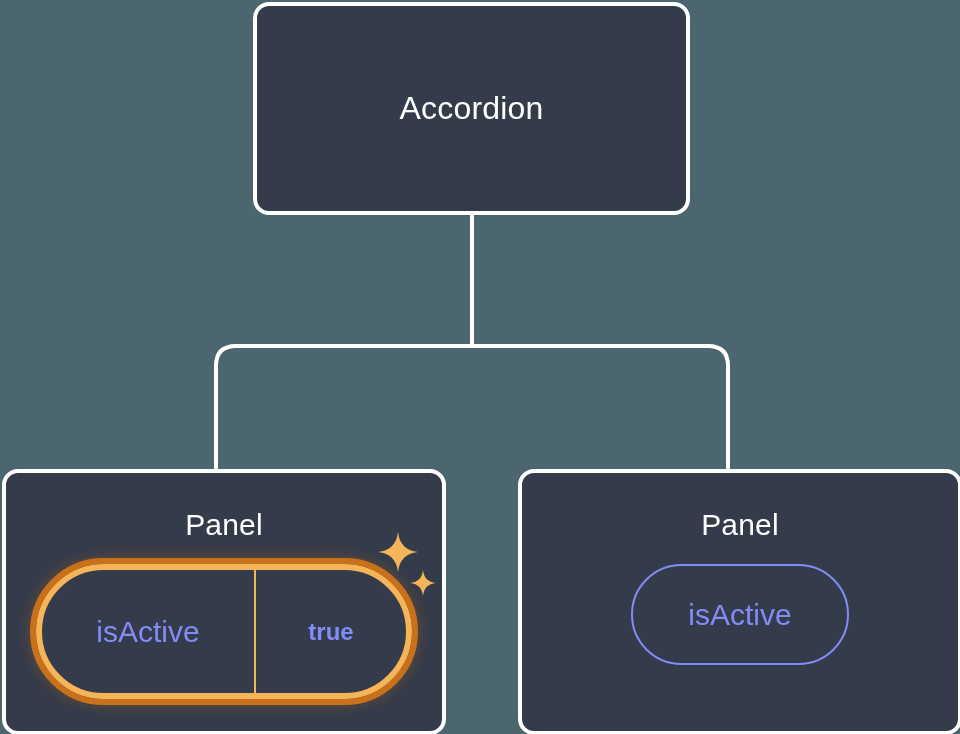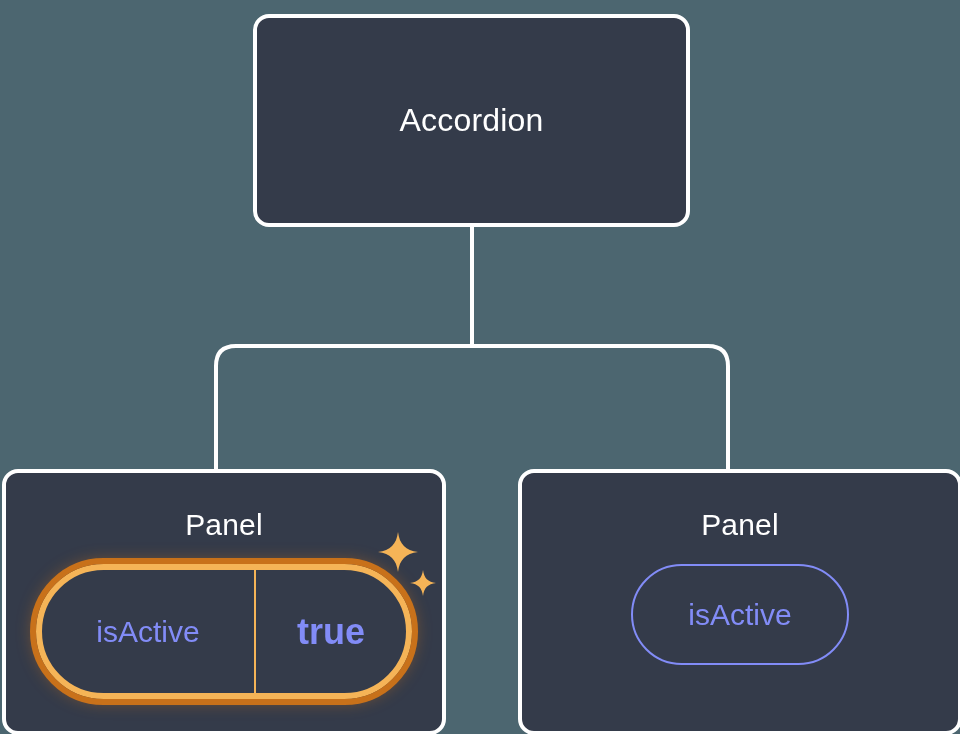--- a/index.html
+++ b/index.html
@@ -34,21 +34,20 @@
     border-radius: 16px;
   }
   .node-root {
     left: 253px;
     top: 2px;
     width: 437px;
     height: 213px;
     display: flex;
     align-items: center;
     justify-content: center;
-    margin-top: 12px;
   }
   .node-root .node-title {
     font-size: 32px;
     color: #ffffff;
     letter-spacing: 0.2px;
   }
 
   .node-panel {
     top: 469px;
     height: 266px;
@@ -114,21 +113,21 @@
     outline-offset: 0px;
     box-shadow: 0 0 16px 4px rgba(200, 113, 26, 0.45);
   }
   .prop-pill.highlight .prop-key {
     width: 212px;
     font-size: 30px;
     color: #828cf7;
   }
   .prop-pill.highlight .prop-val {
     width: 152px;
-    font-size: 36px;
+    font-size: 24px;
     font-weight: bold;
     color: #828cf7;
     border-left: 2px solid #f5b457;
   }
 
   
   .sparkle {
     position: absolute;
     pointer-events: none;
   }

